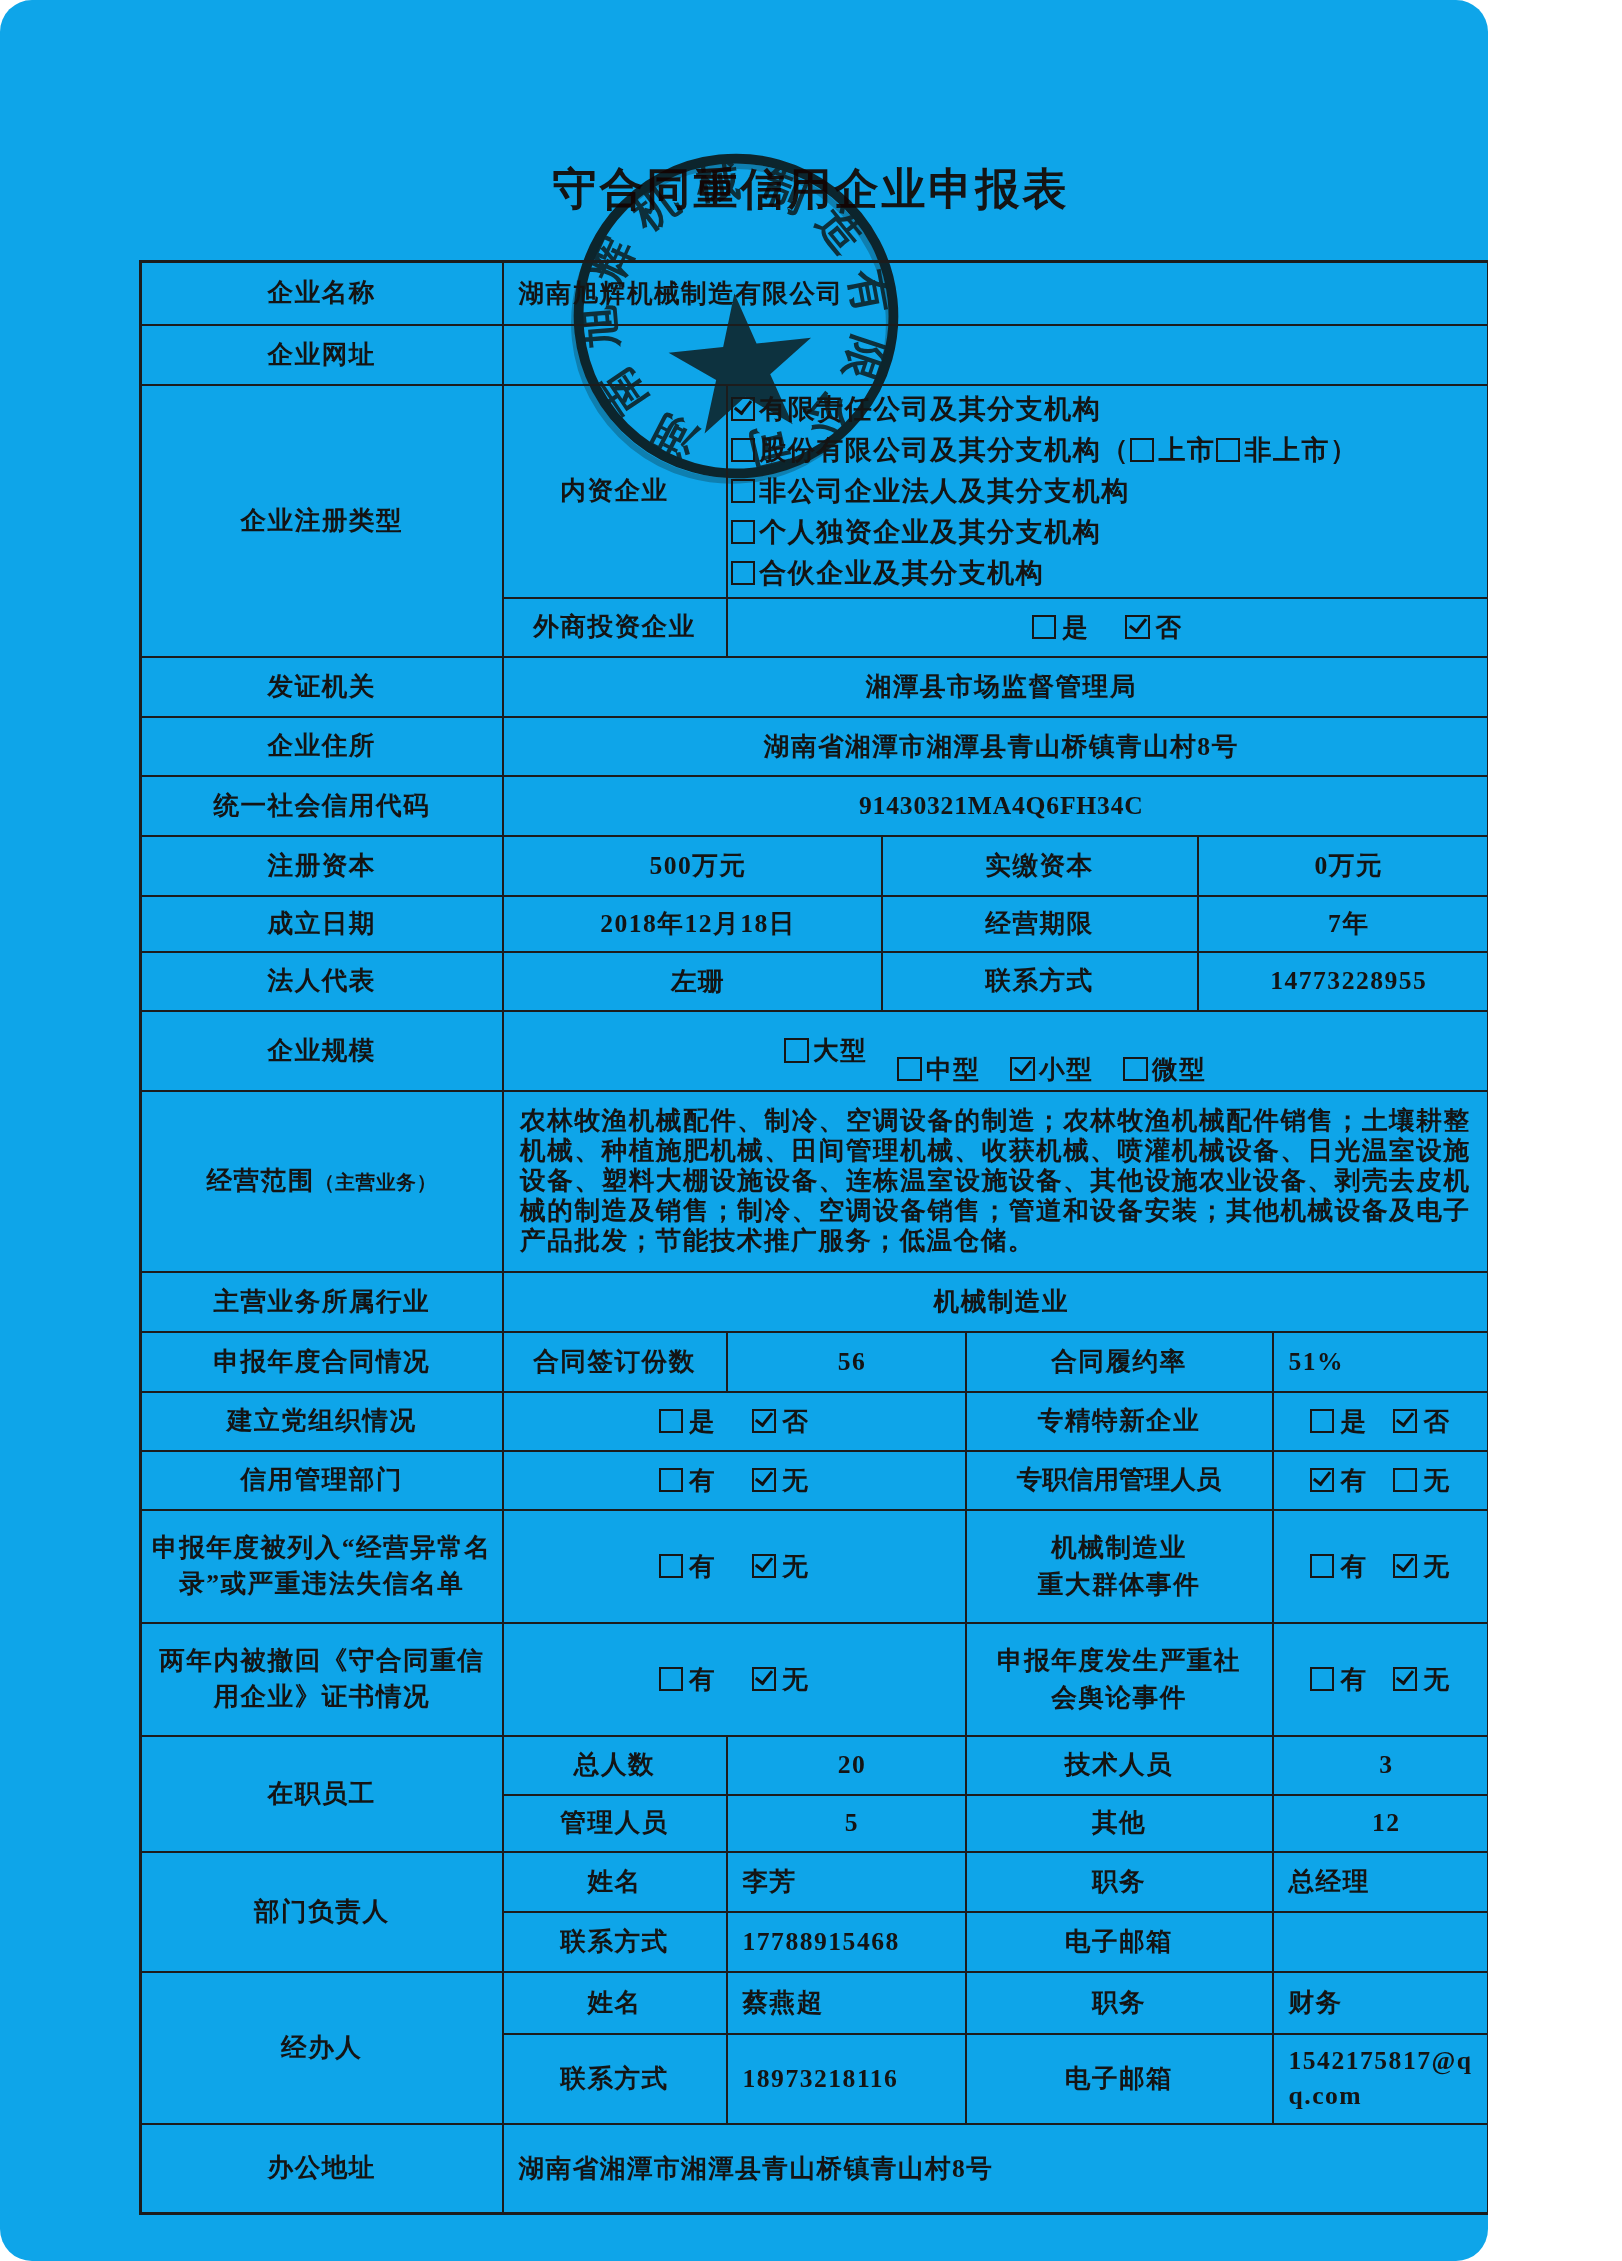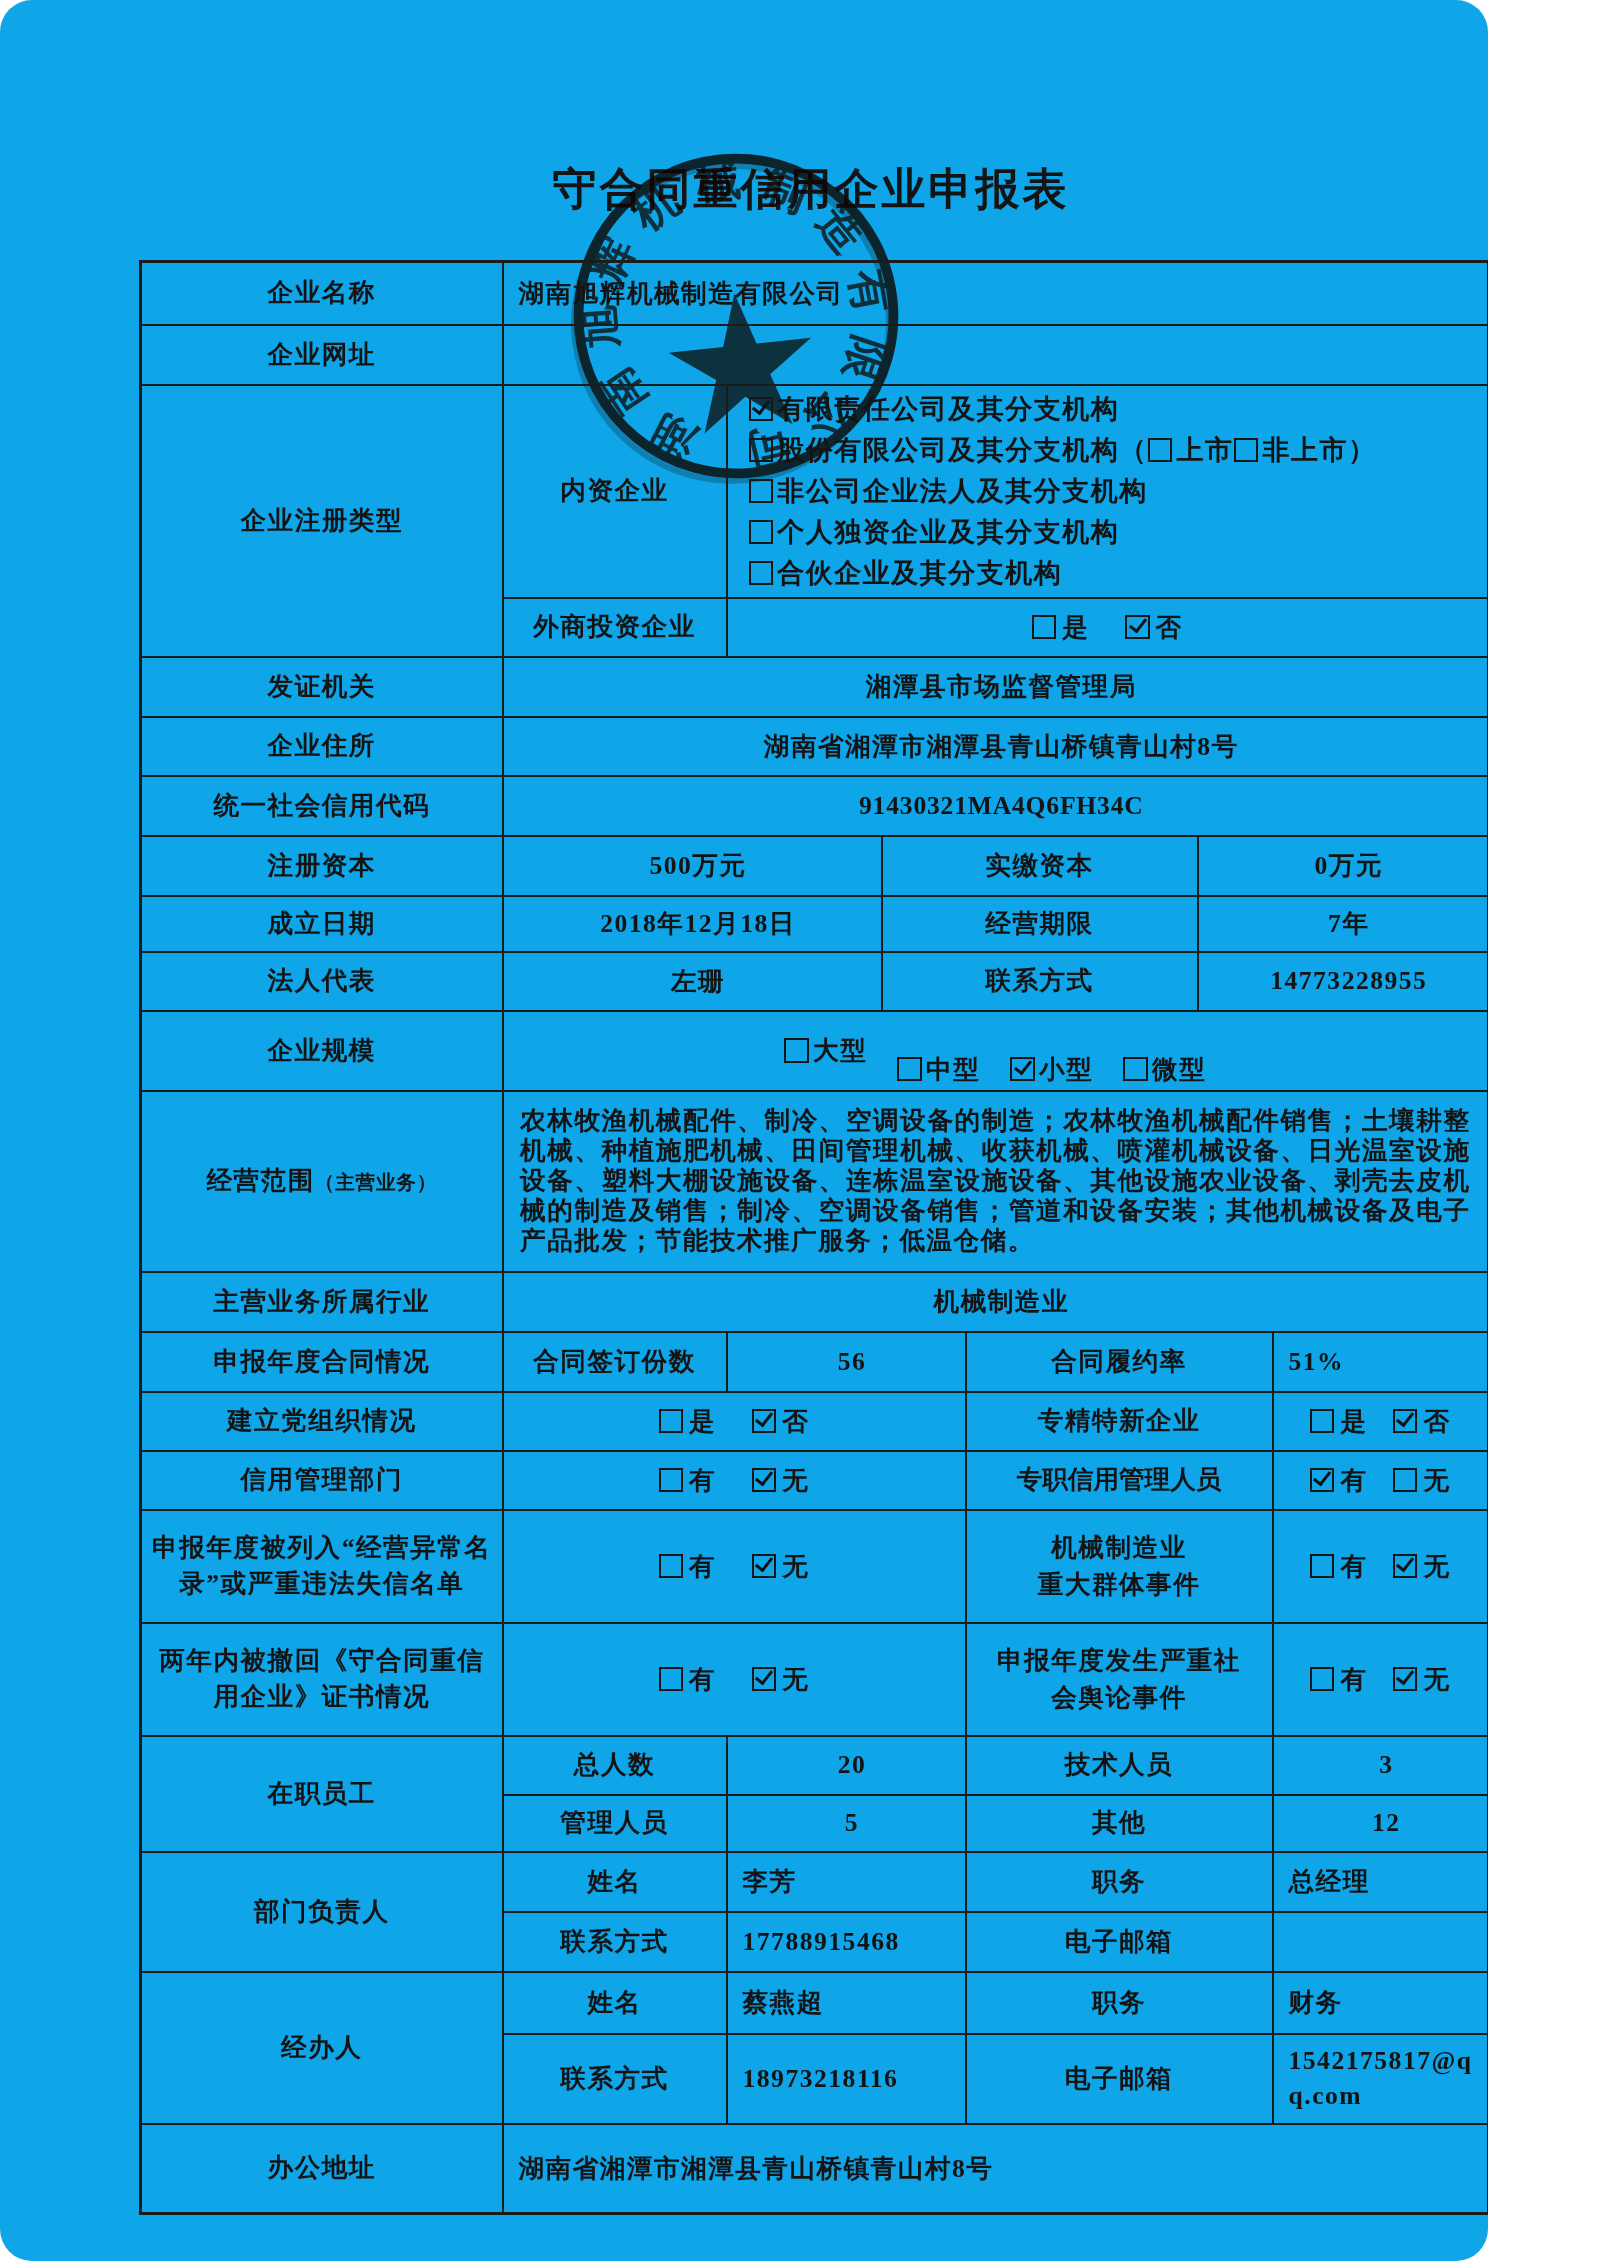--- a/index.html
+++ b/index.html
@@ -83,21 +83,21 @@
     </tr>
 
     <tr style="height:60px">
       <td class="lbl">企业网址</td>
       <td class="vleft" colspan="6"></td>
     </tr>
 
     <tr style="height:203px">
       <td class="lbl" rowspan="2">企业注册类型</td>
       <td class="lbl">内资企业</td>
-      <td colspan="5" style="vertical-align:middle;padding-left:21px">
+      <td colspan="5" style="vertical-align:middle;padding-left:3px">
         <div class="cb-line">
           <span class="cb checked"></span>
           <span>有限责任公司及其分支机构</span>
         </div>
         <div class="cb-line">
           <span class="cb"></span>
           <span>股份有限公司及其分支机构</span>
           <span>（</span>
           <span class="cb"></span>
           <span>上市</span>

